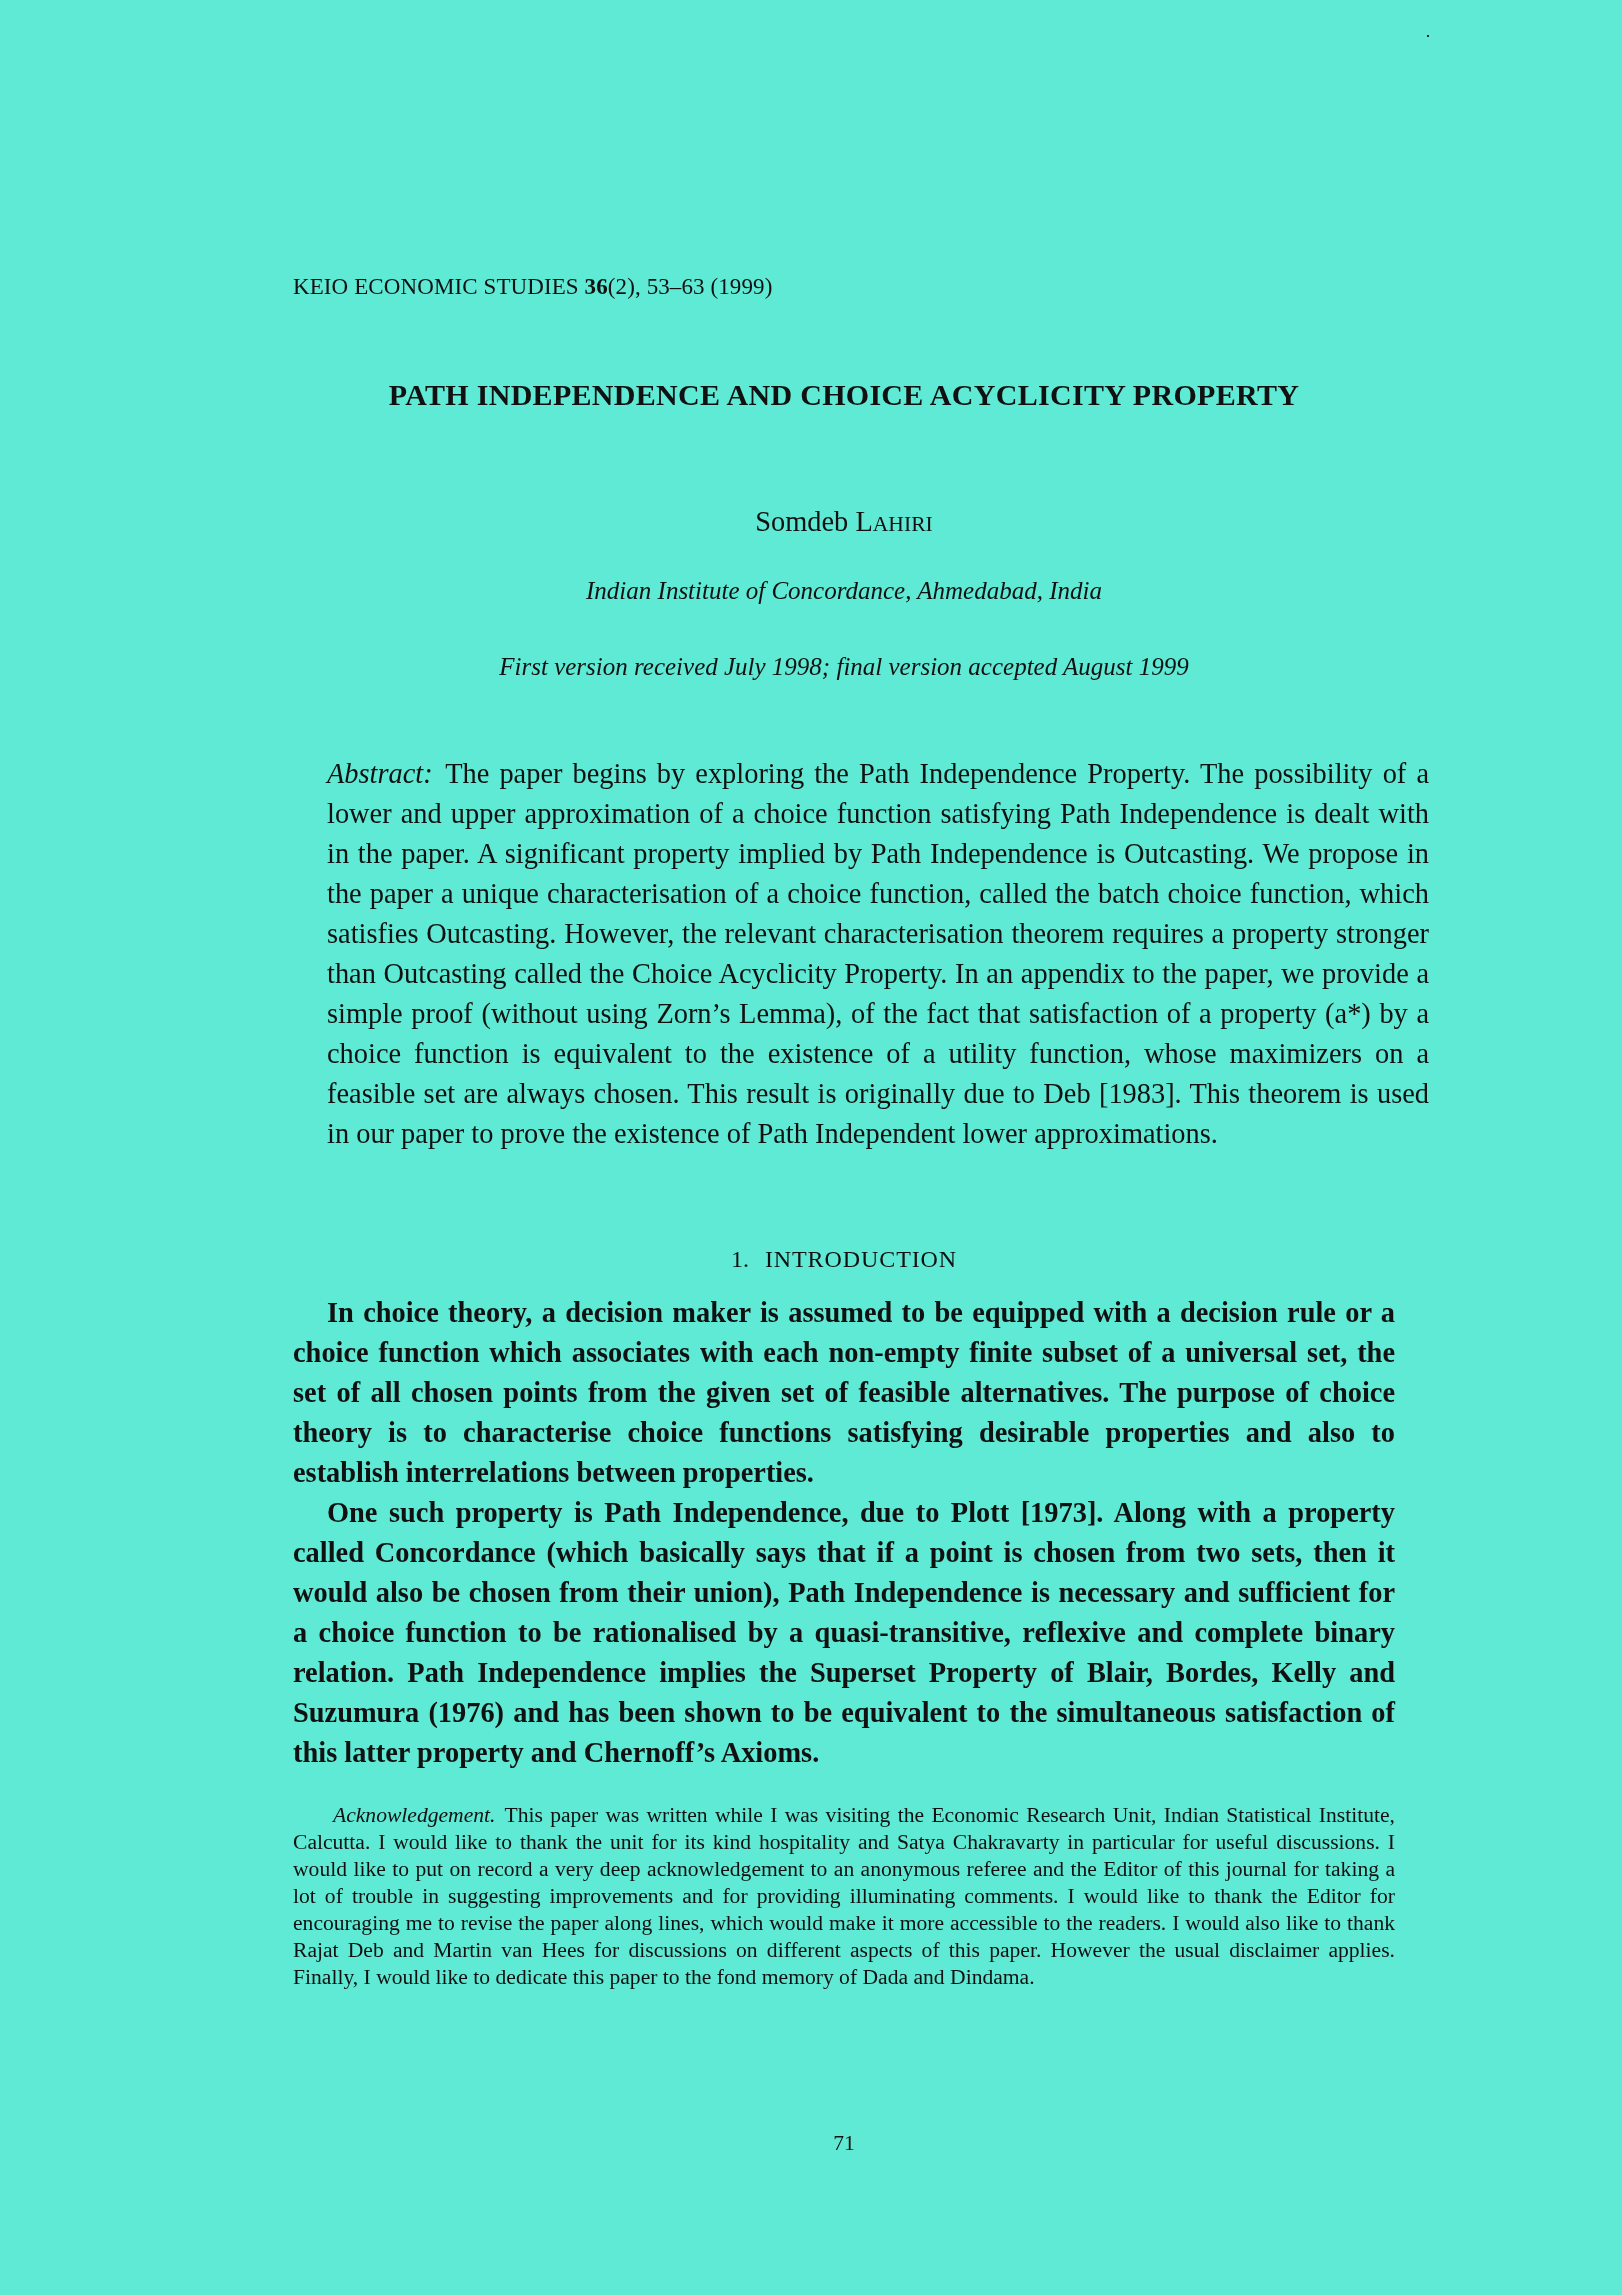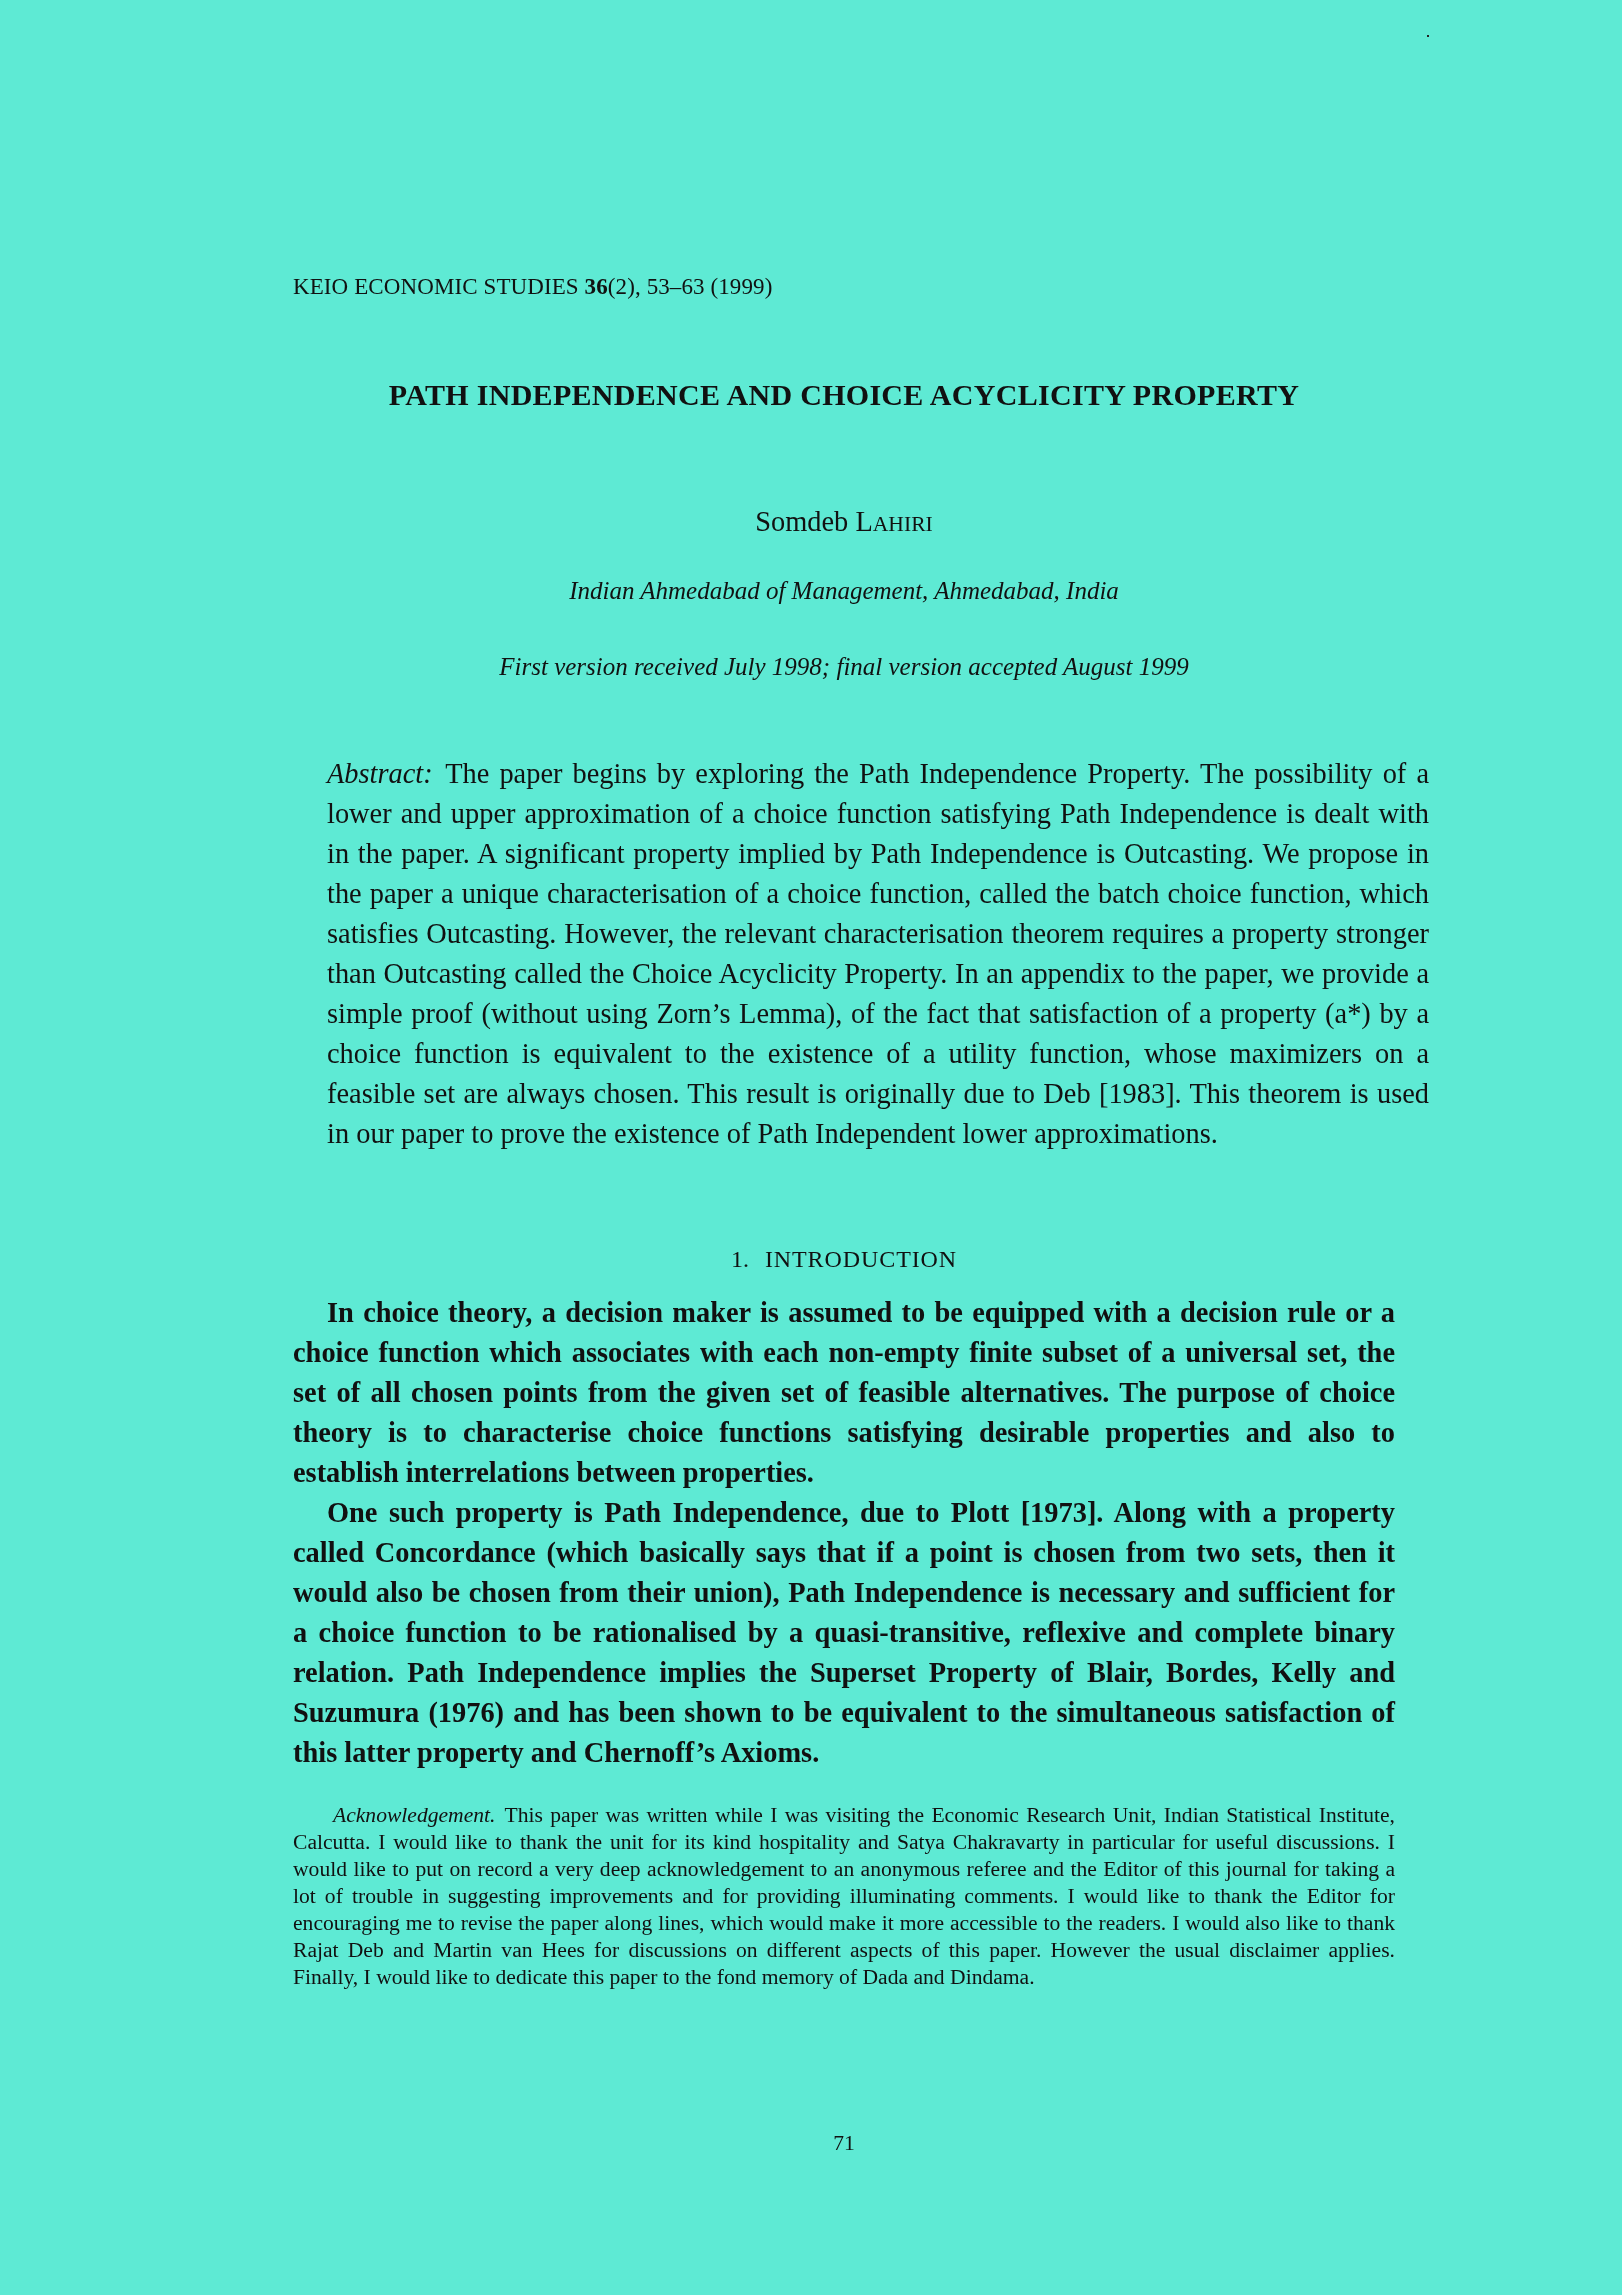--- a/index.html
+++ b/index.html
@@ -135,21 +135,21 @@
 <div class="page">
 
   <div class="speck" style="left:1427px;top:35px;width:1.7px;height:2.3px;"></div>
 
   <div class="journal-header"><span>KEIO ECONOMIC STUDIES </span><b>36</b><span>(2), 53–63 (1999)</span></div>
 
   <div class="title">PATH INDEPENDENCE AND CHOICE ACYCLICITY PROPERTY</div>
 
   <div class="author"><span>Somdeb</span> <span class="sc-big">L</span><span class="sc-small">AHIRI</span></div>
 
-  <div class="affiliation">Indian Ahmedabad of Management, Ahmedabad, India</div>
+  <div class="affiliation">Indian Institute of Concordance, Ahmedabad, India</div>
 
   <div class="received">First version received July 1998; final version accepted August 1999</div>
 
   <div class="abstract"><span class="label">Abstract:</span><span>The paper begins by exploring the Path Independence Property. The possi­bility of a lower and upper approximation of a choice function satisfying Path Indepen­dence is dealt with in the paper. A significant property implied by Path Independence is Outcasting. We propose in the paper a unique characterisation of a choice func­tion, called the batch choice function, which satisfies Outcasting. However, the relevant characterisation theorem requires a property stronger than Outcasting called the Choice Acyclicity Property. In an appendix to the paper, we provide a simple proof (without using Zorn’s Lemma), of the fact that satisfaction of a property (a*) by a choice function is equivalent to the existence of a utility function, whose maximizers on a feasible set are always chosen. This result is originally due to Deb [1983]. This theorem is used in our paper to prove the existence of Path Independent lower approximations.</span></div>
 
   <div class="section-heading"><span class="num">1.</span><span class="name">INTRODUCTION</span></div>
 
   <div class="intro">
     <p>In choice theory, a decision maker is assumed to be equipped with a decision rule or a choice function which associates with each non-empty finite subset of a universal set, the set of all chosen points from the given set of feasible alternatives. The purpose of choice theory is to characterise choice functions satisfying desirable properties and also to establish interrelations between properties.</p>
     <p>One such property is Path Independence, due to Plott [1973]. Along with a property called Concordance (which basically says that if a point is chosen from two sets, then it would also be chosen from their union), Path Independence is necessary and sufficient for a choice function to be rationalised by a quasi-transitive, reflexive and complete bi­nary relation. Path Independence implies the Superset Property of Blair, Bordes, Kelly and Suzumura (1976) and has been shown to be equivalent to the simultaneous satisfac­tion of this latter property and Chernoff’s Axioms.</p>

